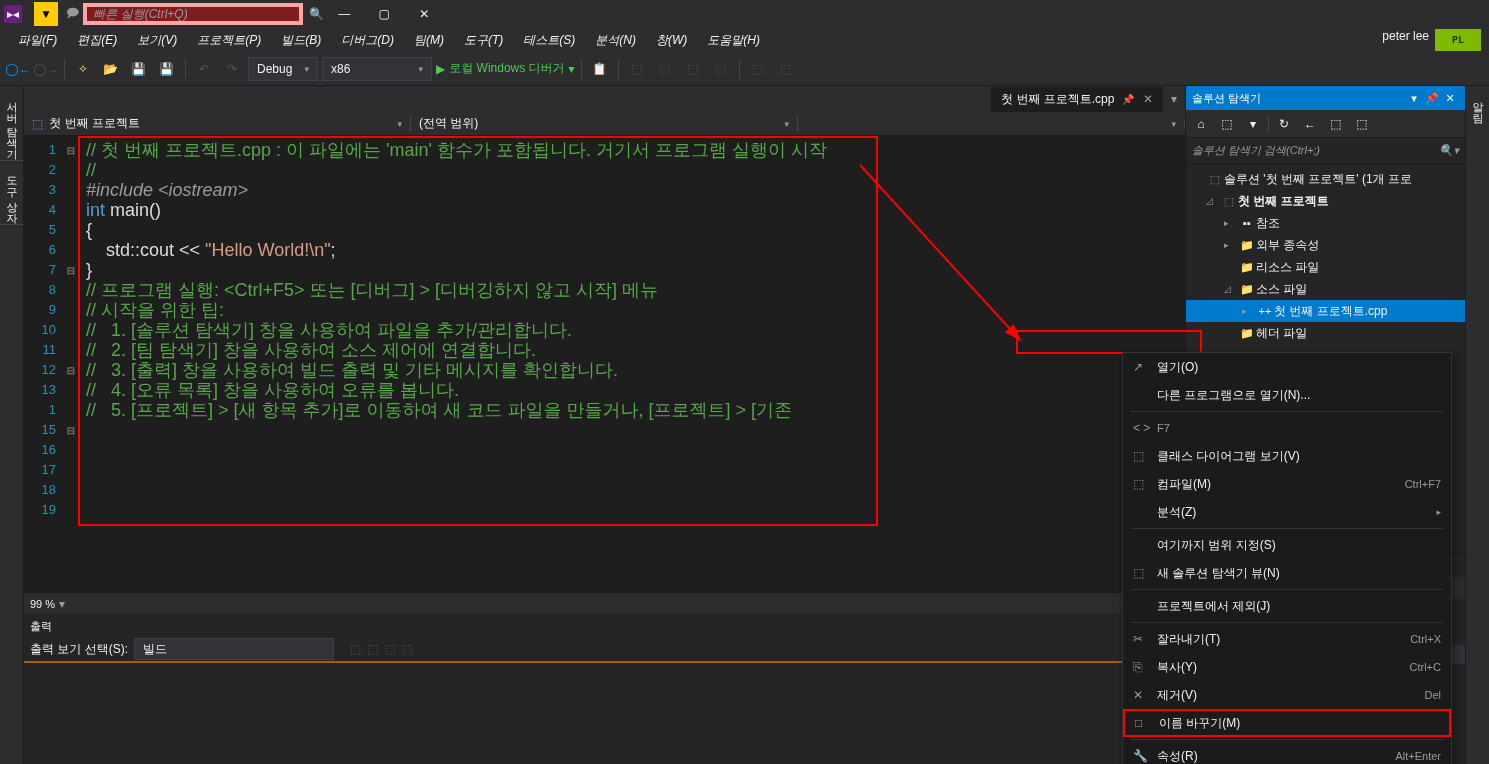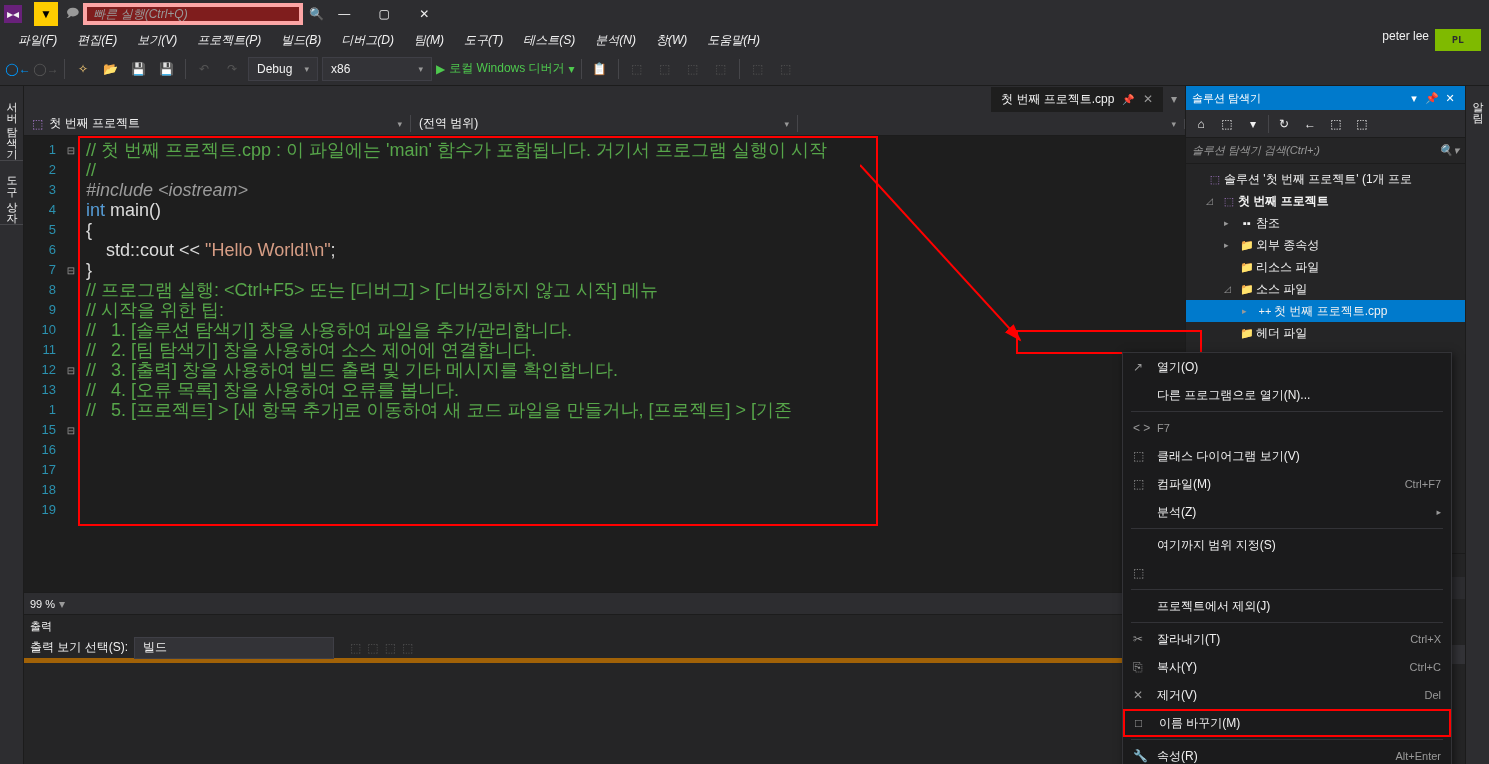--- a/index.html
+++ b/index.html
@@ -70,21 +70,21 @@
 .code-red-box { position: absolute; border: 2px solid red; pointer-events: none; }
 
 .zoom-bar { height: 22px; background: #2d2d30; border-top: 1px solid #1c1c1c; display: flex; align-items: center; padding: 0 6px; }
 .zoom-bar .zoom { font-size: 11px; color: #f1f1f1; }
 
 
 .output-panel { height: 150px; background: #252526; border-top: 1px solid #1c1c1c; display: flex; flex-direction: column; }
 .output-header { height: 22px; display: flex; align-items: center; padding: 0 6px; font-size: 11px; }
 .output-header .title { flex: 1; }
 .output-header .pin { color: #999; margin: 0 4px; }
-.output-toolbar { height: 26px; display: flex; align-items: center; padding: 0 6px; gap: 6px; border-bottom: 5px solid #a16207; }
+.output-toolbar { height: 26px; display: flex; align-items: center; padding: 0 6px; gap: 6px; border-bottom: 2px solid #a16207; }
 .output-toolbar .combo { background: #333337; border: 1px solid #3f3f46; height: 22px; padding: 0 8px; min-width: 200px; display: flex; align-items: center; }
 .output-content { flex: 1; background: #252526; }
 
 
 .right-panel { width: 280px; background: #252526; display: flex; flex-direction: column; border-left: 1px solid #1c1c1c; }
 .panel-header { height: 24px; background: #007acc; color: #fff; display: flex; align-items: center; padding: 0 6px; font-size: 11px; }
 .panel-header .title { flex: 1; }
 .panel-header .btn { width: 18px; text-align: center; }
 .panel-toolbar { height: 28px; background: #2d2d30; display: flex; align-items: center; padding: 0 4px; gap: 4px; border-bottom: 1px solid #1c1c1c; }
 .panel-toolbar .btn { width: 22px; height: 22px; display: flex; align-items: center; justify-content: center; color: #f1f1f1; font-size: 12px; }
@@ -449,20 +449,21 @@
       <span class="label">분석(Z)</span>
       <span class="sub">▸</span>
     </div>
   <div class="ctx-sep"></div>
   <div class="ctx-item">
       <span class="icon"></span>
       <span class="label">여기까지 범위 지정(S)</span>
     </div>
   <div class="ctx-item">
       <span class="icon">⬚</span>
+      <span class="label">새 솔루션 탐색기 뷰(N)</span>
     </div>
   <div class="ctx-sep"></div>
   <div class="ctx-item">
       <span class="icon"></span>
       <span class="label">프로젝트에서 제외(J)</span>
     </div>
   <div class="ctx-sep"></div>
   <div class="ctx-item">
       <span class="icon">✂</span>
       <span class="label">잘라내기(T)</span>

